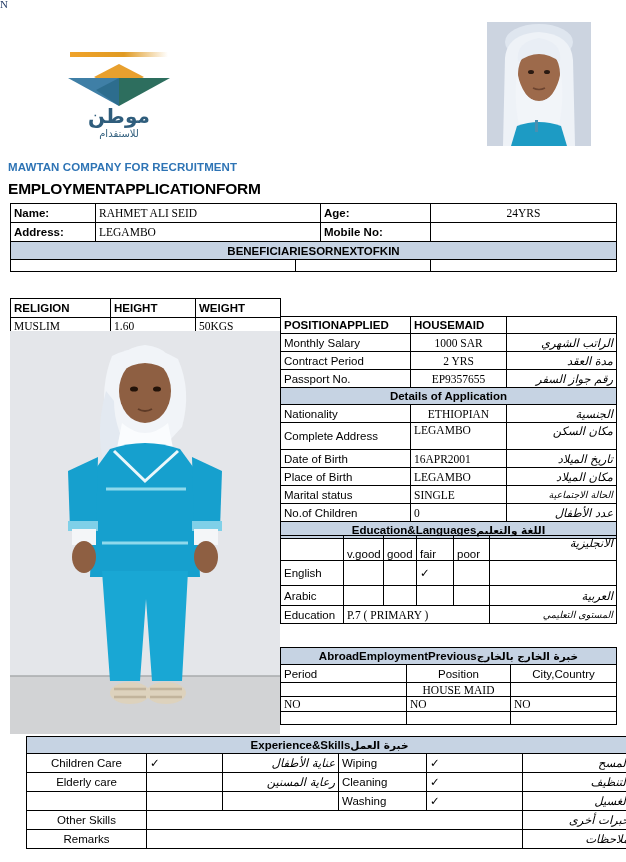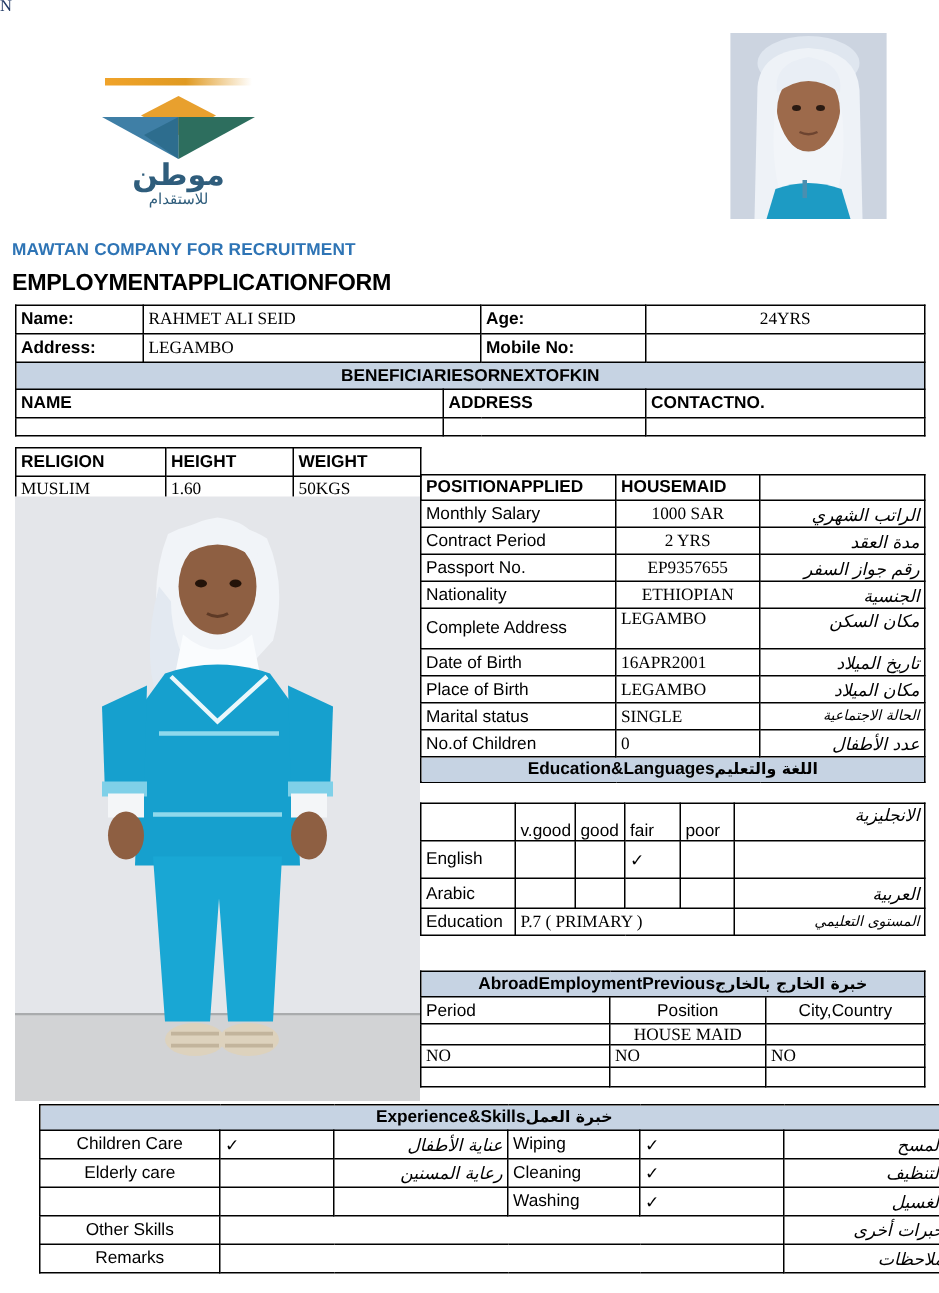--- a/index.html
+++ b/index.html
@@ -178,25 +178,20 @@
   <tr>
     <td class="lbl-bold" style="height:18px">Address:</td>
     <td class="val-serif" colspan="2">LEGAMBO</td>
     <td class="lbl-bold">Mobile No:</td>
     <td class="val-serif ctr"></td>
   </tr>
   <tr>
     <td class="sec-head" colspan="5" style="height:17px">BENEFICIARIESORNEXTOFKIN</td>
   </tr>
   <tr>
-    <td class="lbl-bold" colspan="2" style="height:18px">NAME</td>
-    <td class="lbl-bold" colspan="2">ADDRESS</td>
-    <td class="lbl-bold">CONTACTNO.</td>
-  </tr>
-  <tr>
     <td class="val-serif" colspan="2" style="height:11px"></td>
     <td class="val-serif" colspan="2"></td>
     <td class="val-serif"></td>
   </tr>
 </tbody>
   </table>
 
 <table class="grid" id="rel-table">
   <colgroup>
     <col style="width:100px">
@@ -285,20 +280,23 @@
     <td class="lbl-plain" style="height:17px">Contract Period</td>
     <td class="val-serif ctr">2 YRS</td>
     <td class="ar">مدة العقد</td>
   </tr>
   <tr>
     <td class="lbl-plain" style="height:17px">Passport No.</td>
     <td class="val-serif ctr">EP9357655</td>
     <td class="ar">رقم جواز السفر</td>
   </tr>
 
+  <tr>
+    <td class="sec-head" colspan="3" style="height:16px">Details of Application</td>
+  </tr>
   <tr>
     <td class="lbl-plain" style="height:17px">Nationality</td>
     <td class="val-serif ctr">ETHIOPIAN</td>
     <td class="ar">الجنسية</td>
   </tr>
   <tr>
     <td class="lbl-plain" style="height:26px">Complete Address</td>
     <td class="val-serif" style="vertical-align:top;padding-top:1px">LEGAMBO</td>
     <td class="ar" style="vertical-align:top;padding-top:1px">مكان السكن</td>
   </tr>

